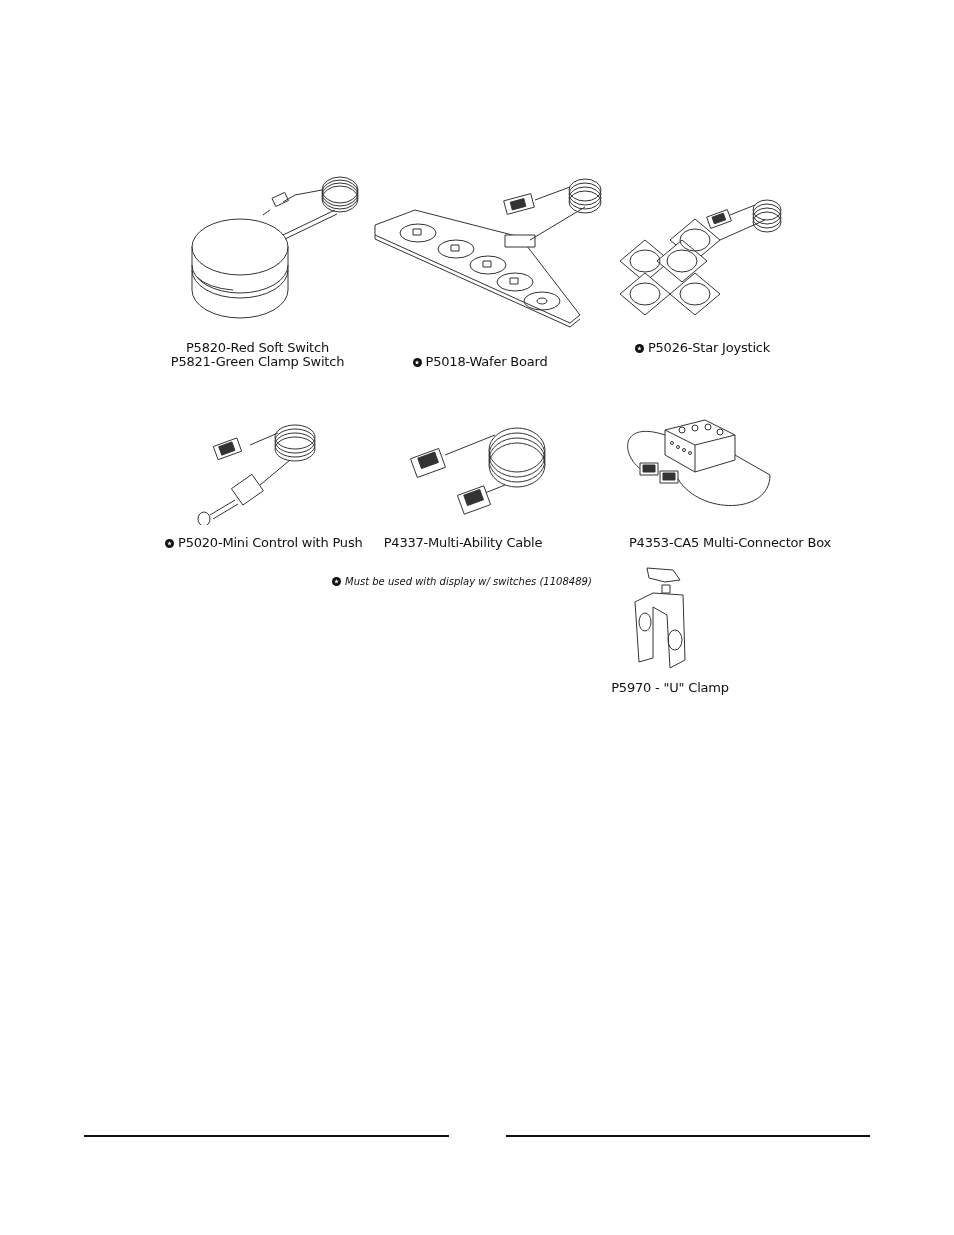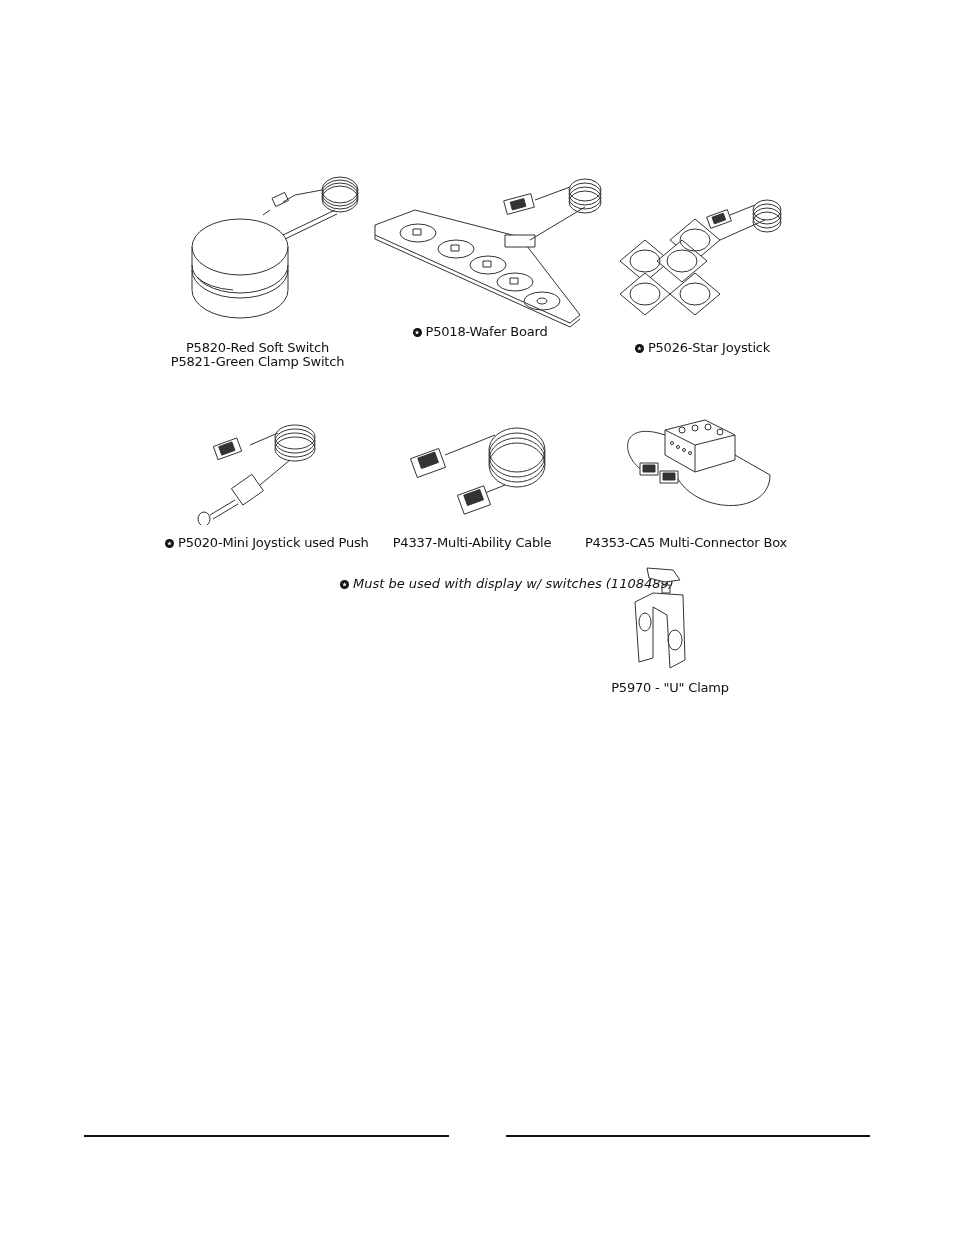--- a/index.html
+++ b/index.html
@@ -6,21 +6,21 @@
   body { width:954px; height:1235px; position:relative; overflow:hidden;
          font-family:"DejaVu Sans", "Liberation Sans", sans-serif; color:#111; }
   .fig { position:absolute; }
   .fig svg { display:block; }
   .cap { position:absolute; font-weight:normal; font-size:13px; letter-spacing:-0.2px;
          white-space:nowrap; text-align:center; line-height:14px; color:#111; }
   .star { display:inline-block; width:9px; height:9px; border-radius:50%; background:#111;
           position:relative; margin-right:4px; vertical-align:-1px; }
   .star::after { content:""; position:absolute; left:2px; top:2px; width:5px; height:5px;
           background:#fff; clip-path:polygon(50% 0%,61% 35%,98% 35%,68% 57%,79% 91%,50% 70%,21% 91%,32% 57%,2% 35%,39% 35%); }
-  .note { position:absolute; left:340px; top:576px; font-style:italic; font-size:13px;
+  .note { position:absolute; left:332px; top:576px; font-style:italic; font-size:10px;
           white-space:nowrap; color:#111; }
   .rule { position:absolute; top:1135px; height:2px; background:#111; }
   svg * { vector-effect:non-scaling-stroke; }
 </style>
 </head>
 <body>
 
 <div class="fig" style="left:185px;top:165px;">
   <svg width="175" height="160" viewBox="0 0 175 160" fill="none" stroke="#333" stroke-width="1">
     <ellipse cx="55" cy="82" rx="48" ry="28" fill="#fff"></ellipse>
@@ -62,21 +62,21 @@
     <path d="M160 75 L215 42"></path>
     <ellipse cx="215" cy="25" rx="16" ry="11"></ellipse>
     <ellipse cx="215" cy="29" rx="16" ry="11"></ellipse>
     <ellipse cx="215" cy="33" rx="16" ry="11"></ellipse>
     <ellipse cx="215" cy="37" rx="16" ry="11"></ellipse>
     <path d="M200 22 L165 35"></path>
     <rect x="135" y="32" width="28" height="14" fill="#fff" transform="rotate(-15 149 39)"></rect>
     <rect x="141" y="35" width="14" height="8" fill="#333" transform="rotate(-15 149 39)"></rect>
   </svg>
 </div>
-<div class="cap" style="left:380px;top:325px;width:200px;">
+<div class="cap" style="left:380px;top:355px;width:200px;">
   <span class="star"></span><span>P5018-Wafer Board</span>
 </div>
 
 <div class="fig" style="left:615px;top:195px;">
   <svg width="175" height="135" viewBox="0 0 175 135" fill="none" stroke="#333" stroke-width="1">
     <g fill="#fff">
       <path d="M5 66 L30 45 L55 66 L30 87 Z"></path>
       <path d="M55 45 L80 24 L105 45 L80 66 Z"></path>
       <path d="M30 66 L55 45 L80 66 L55 87 Z" transform="translate(12 0)"></path>
       <path d="M5 99 L30 78 L55 99 L30 120 Z"></path>
@@ -111,38 +111,38 @@
     <rect x="25" y="27" width="25" height="14" fill="#fff" transform="rotate(-20 37 34)"></rect>
     <rect x="30" y="29" width="14" height="9" fill="#333" transform="rotate(-20 37 34)"></rect>
     <path d="M100 45 L70 70"></path>
     <rect x="45" y="65" width="25" height="20" fill="#fff" transform="rotate(-35 57 75)"></rect>
     <path d="M45 85 L20 100"></path>
     <path d="M48 89 L23 104"></path>
     <ellipse cx="14" cy="104" rx="6" ry="7"></ellipse>
   </svg>
 </div>
 <div class="cap" style="left:165px;top:536px;width:190px;">
-  <span class="star"></span><span>P5020-Mini Joystick used Push</span>
+  <span class="star"></span><span>P5020-Mini Control with Push</span>
 </div>
 
 <div class="fig" style="left:405px;top:415px;">
   <svg width="150" height="105" viewBox="0 0 150 105" fill="none" stroke="#333" stroke-width="1">
     <ellipse cx="112" cy="35" rx="28" ry="22"></ellipse>
     <ellipse cx="112" cy="40" rx="28" ry="22"></ellipse>
     <ellipse cx="112" cy="45" rx="28" ry="22"></ellipse>
     <ellipse cx="112" cy="50" rx="28" ry="22"></ellipse>
     <path d="M90 20 L40 40"></path>
     <rect x="8" y="38" width="30" height="20" fill="#fff" transform="rotate(-20 23 48)"></rect>
     <rect x="15" y="40" width="18" height="11" fill="#333" transform="rotate(-20 23 48)"></rect>
     <path d="M100 70 L75 80"></path>
     <rect x="55" y="75" width="28" height="20" fill="#fff" transform="rotate(-20 69 85)"></rect>
     <rect x="61" y="77" width="17" height="11" fill="#333" transform="rotate(-20 69 85)"></rect>
   </svg>
 </div>
-<div class="cap" style="left:382px;top:536px;width:180px;">
+<div class="cap" style="left:373px;top:536px;width:180px;">
   <span>P4337-Multi-Ability Cable</span>
 </div>
 
 <div class="fig" style="left:620px;top:415px;">
   <svg width="165" height="105" viewBox="0 0 165 105" fill="none" stroke="#333" stroke-width="1">
     <path d="M45 15 L85 5 L115 20 L115 45 L75 57 L45 40 Z" fill="#fff"></path>
     <path d="M45 15 L75 30 L115 20"></path>
     <path d="M75 30 V57"></path>
     <circle cx="62" cy="15" r="3"></circle>
       <circle cx="75" cy="13" r="3"></circle>
@@ -153,21 +153,21 @@
       <circle cx="64" cy="35" r="1.5"></circle>
       <circle cx="70" cy="38" r="1.5"></circle>
     <path d="M45 20 C0 5 0 40 22 55"></path>
     <rect x="20" y="48" width="18" height="12" fill="#fff"></rect>
     <rect x="23" y="50" width="12" height="7" fill="#333"></rect>
     <rect x="40" y="56" width="18" height="12" fill="#fff"></rect>
     <rect x="43" y="58" width="12" height="7" fill="#333"></rect>
     <path d="M58 64 C80 100 150 100 150 60 L115 40"></path>
   </svg>
 </div>
-<div class="cap" style="left:576px;top:536px;width:220px;">
+<div class="cap" style="left:620px;top:536px;width:220px;">
   <span>P4353-CA5 Multi-Connector Box</span>
 </div>
 
 <div class="note">
   <span class="star"></span><span>Must be used with display w/ switches (1108489)</span>
 </div>
 
 <div class="fig" style="left:625px;top:560px;">
   <svg width="85" height="110" viewBox="0 0 85 110" fill="none" stroke="#333" stroke-width="1">
     <path d="M22 8 L48 10 L55 20 L40 22 L24 18 Z" fill="#fff"></path>

